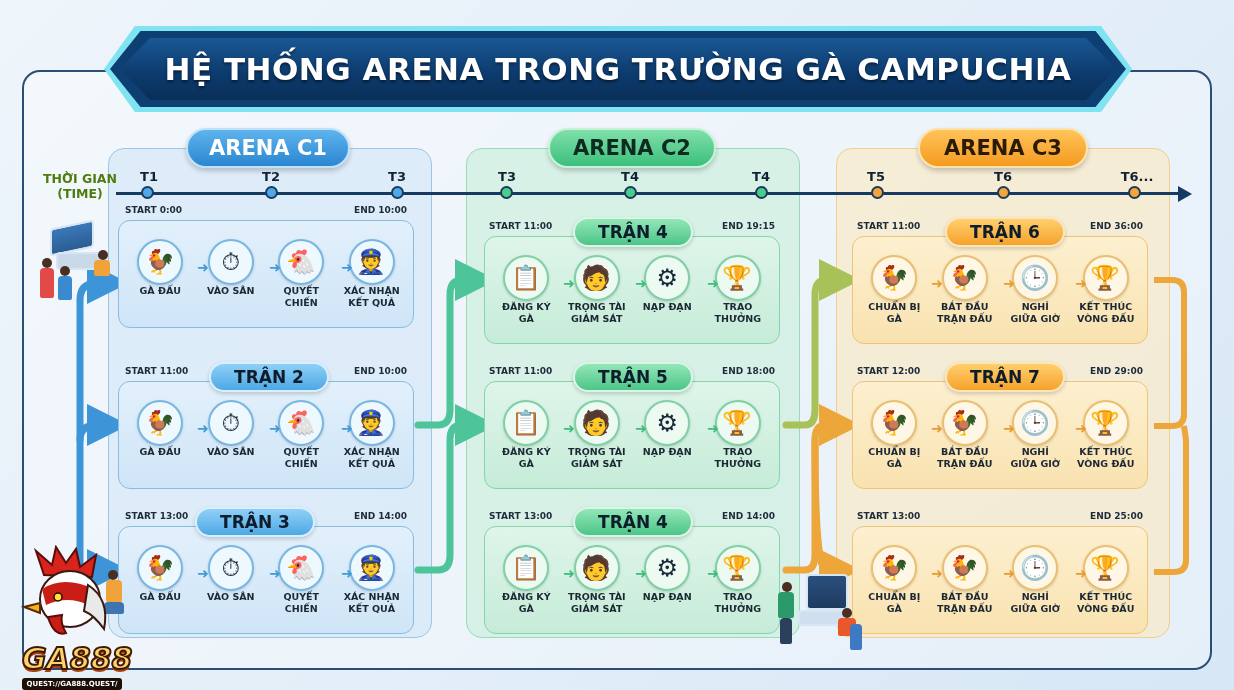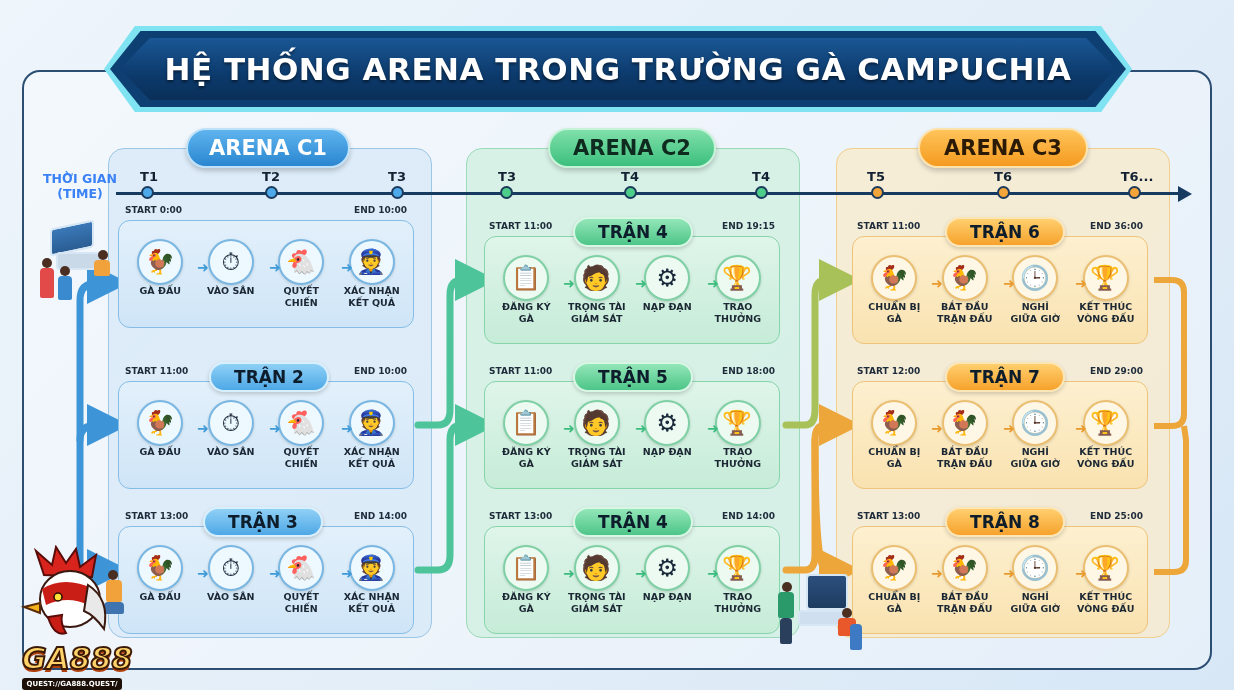--- a/index.html
+++ b/index.html
@@ -53,21 +53,21 @@
     box-shadow: 0 3px 5px rgba(0,0,0,0.2);
     border: 2px solid;
   }
   .arena-pill.c1 { left: 186px; width: 164px; background: linear-gradient(180deg,#5fb4ee,#2a86d0); color: #fff; border-color: #bfe2fa; }
   .arena-pill.c2 { left: 548px; width: 168px; background: linear-gradient(180deg,#7fe0aa,#3cbf7c); color: #0f2a1e; border-color: #c6f2d8; }
   .arena-pill.c3 { left: 918px; width: 170px; background: linear-gradient(180deg,#ffc45a,#f59a1f); color: #2a1a06; border-color: #fde3ab; }
 
   
   .time-label {
     position: absolute; left: 34px; top: 171px; width: 92px; text-align: center;
-    font-weight: bold; font-size: 12.5px; line-height: 15px; color: #3b82f6;
+    font-weight: bold; font-size: 12.5px; line-height: 15px; color: #4d7c0f;
   }
   .timeline-line {
     position: absolute; left: 116px; top: 192px; width: 1066px; height: 3px; background: #173a60;
   }
   .timeline-arrow {
     position: absolute; left: 1178px; top: 186px; width: 0; height: 0;
     border-top: 8px solid transparent; border-bottom: 8px solid transparent;
     border-left: 14px solid #173a60;
   }
   .tick { position: absolute; top: 186px; width: 13px; height: 13px; border-radius: 50%; border: 2px solid #1c3a5c; }
@@ -277,21 +277,21 @@
       </div>
   </div>
   <span class="step-arrow" style="left:78px">➜</span>
   <span class="step-arrow" style="left:150px">➜</span>
   <span class="step-arrow" style="left:222px">➜</span>
 </div>
 
 <div class="card c1" style="left:118px; top:526px">
   <div class="start-lbl" style="left:6px; top:-16px">START 13:00</div>
   <div class="end-lbl" style="right:6px; top:-16px">END 14:00</div>
-  <div class="match-pill c1" style="left:84px; top:-20px">TRẬN 3</div>
+  <div class="match-pill c1" style="left:76px; top:-20px">TRẬN 3</div>
   <div class="steps">
     <div class="step">
         <div class="icon-circle">🐓</div>
         <div class="step-label">GÀ ĐẤU</div>
       </div>
     <div class="step">
         <div class="icon-circle">⏱</div>
         <div class="step-label">VÀO SÂN</div>
       </div>
     <div class="step">
@@ -457,21 +457,20 @@
       </div>
   </div>
   <span class="step-arrow" style="left:78px">➜</span>
   <span class="step-arrow" style="left:150px">➜</span>
   <span class="step-arrow" style="left:222px">➜</span>
 </div>
 
 <div class="card c3" style="left:852px; top:526px">
   <div class="start-lbl" style="left:4px; top:-16px">START 13:00</div>
   <div class="end-lbl" style="right:4px; top:-16px">END 25:00</div>
-  <div class="match-pill c3" style="left:92px; top:-20px">TRẬN 8</div>
   <div class="steps">
     <div class="step">
         <div class="icon-circle">🐓</div>
         <div class="step-label">CHUẨN BỊ
 GÀ</div>
       </div>
     <div class="step">
         <div class="icon-circle">🐓</div>
         <div class="step-label">BẮT ĐẦU
 TRẬN ĐẤU</div>

